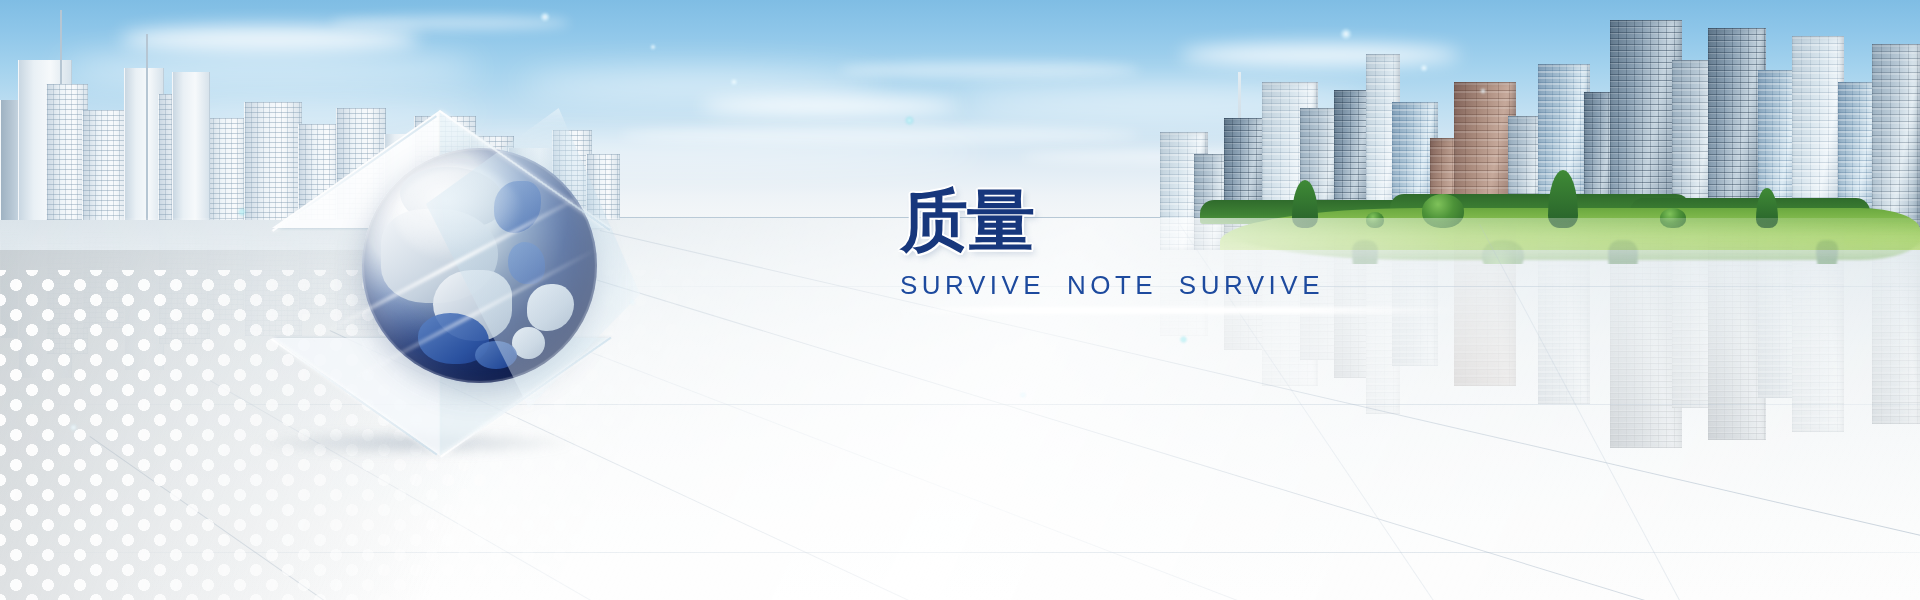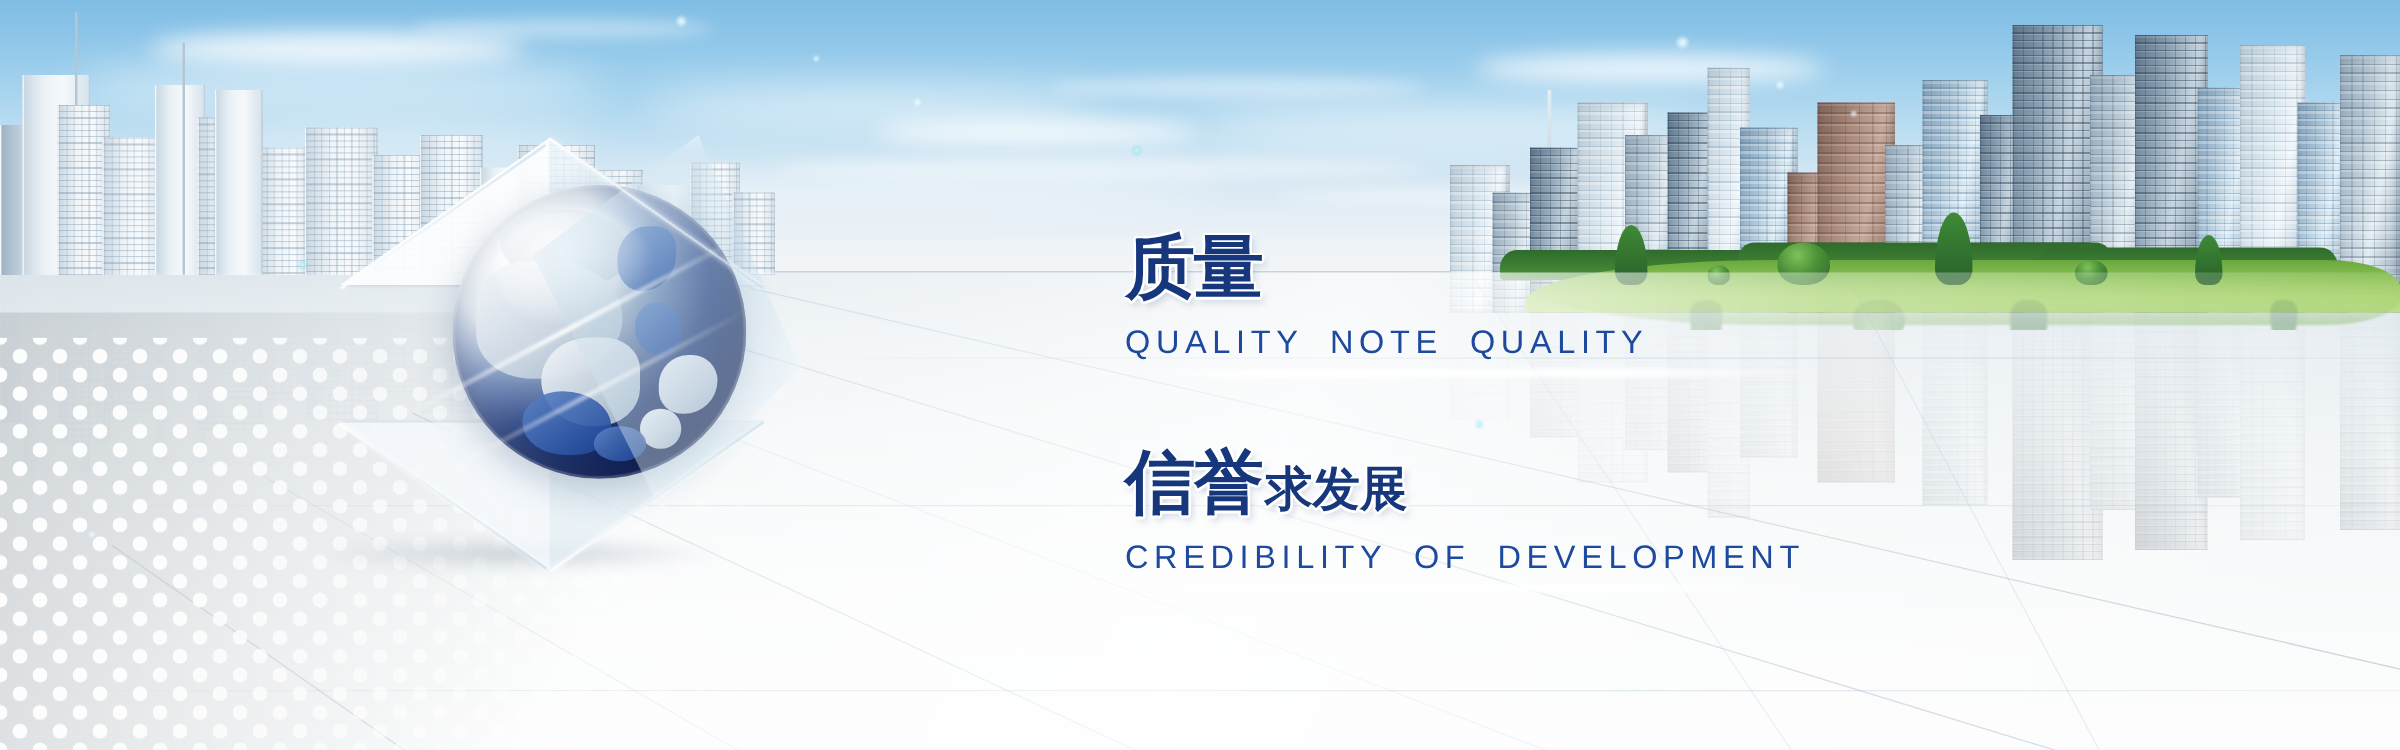--- a/index.html
+++ b/index.html
@@ -294,21 +294,21 @@
     display:flex; align-items:flex-end;
     color:#17377c;
     line-height:1;
     white-space:nowrap;
     -webkit-text-stroke:0px;
     text-shadow:
       2px 0 0 #fff, -2px 0 0 #fff, 0 2px 0 #fff, 0 -2px 0 #fff,
       1.5px 1.5px 0 #fff, -1.5px 1.5px 0 #fff, 1.5px -1.5px 0 #fff, -1.5px -1.5px 0 #fff,
       3px 4px 6px rgba(90,120,160,.30);
   }
-  .zh-big   { font-size:56px; font-weight:bold; letter-spacing:-1px; }
+  .zh-big   { font-size:68px; font-weight:bold; letter-spacing:-1px; }
   .zh-small { font-size:38px; font-weight:bold; letter-spacing:0px; padding-bottom:3px; margin-left:2px; }
 
   .en-line {
     margin-top:16px;
     color:#1d4a9e;
     font-size:26px;
     letter-spacing:4.5px;
     word-spacing:10px;
     font-weight:400;
     white-space:nowrap;
@@ -505,28 +505,20 @@
   <div class="bokeh" style="left:1020px; top:392px; width:6px;  height:6px;"></div>
   <div class="bokeh" style="left:70px;   top:424px; width:7px;  height:7px;"></div>
   <div class="bokeh" style="left:630px;  top:300px; width:5px;  height:5px;"></div>
 
   <div class="copy">
 
     <div class="slogan-1">
       <div class="zh-line">
         <span class="zh-big">质量</span>
       </div>
-      <div class="en-line">QUALITY  NOTE  QUALITY</div>
+      <div class="en-line">SURVIVE  NOTE  SURVIVE</div>
       <div class="en-underglow"></div>
     </div>
 
-    <div class="slogan-2">
-      <div class="zh-line">
-        <span class="zh-big">信誉</span>
-        <span class="zh-small">求发展</span>
-      </div>
-      <div class="en-line">CREDIBILITY  OF  DEVELOPMENT</div>
-      <div class="en-underglow"></div>
-    </div>
 
   </div>
 
 </div>
 
 </body></html>

